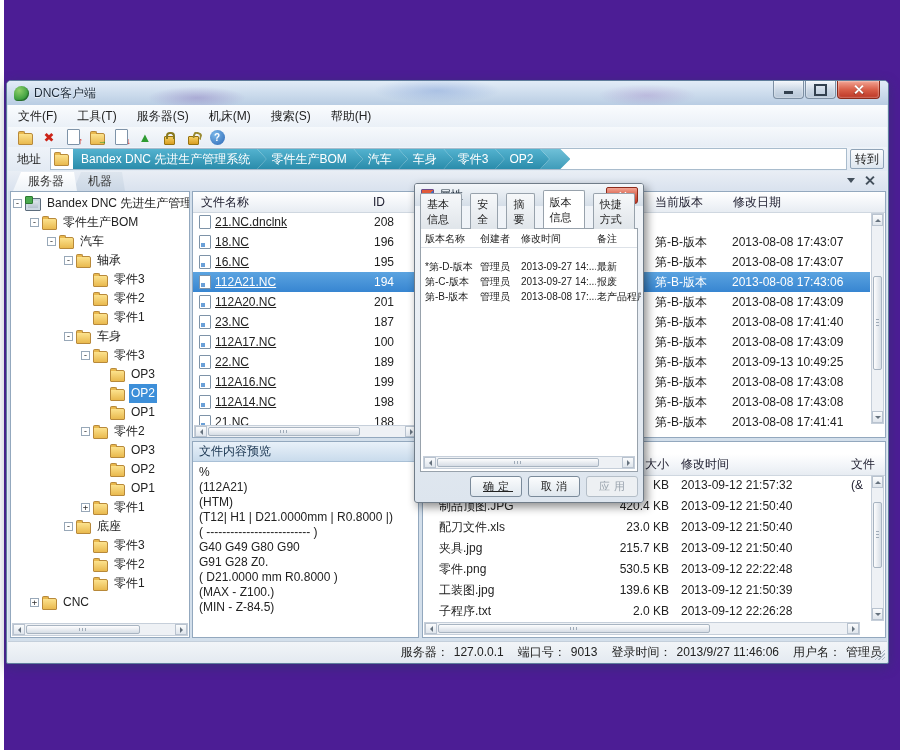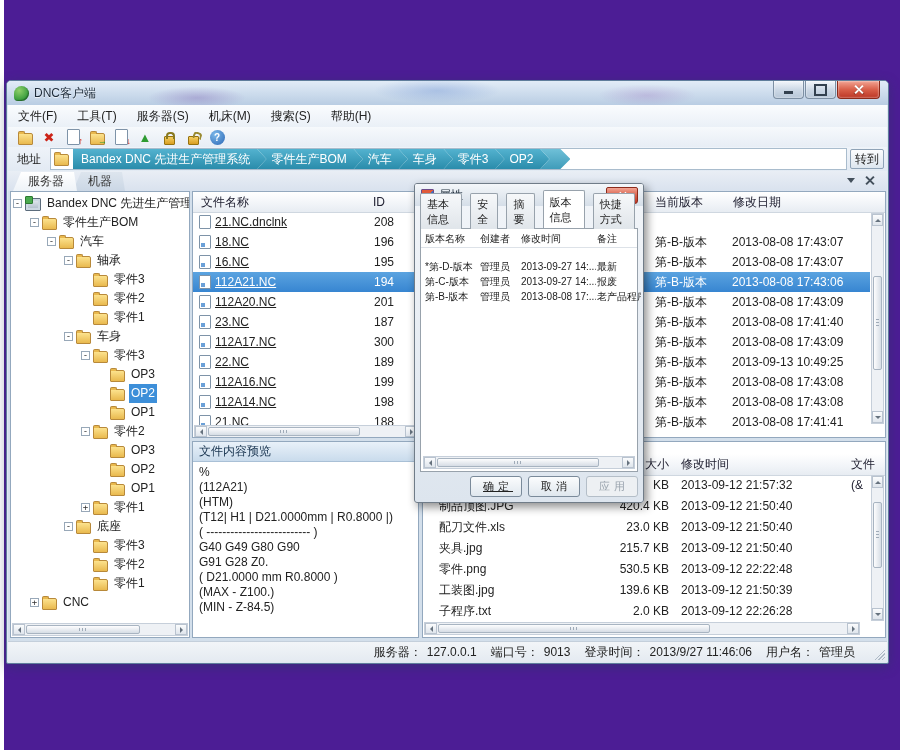--- a/index.html
+++ b/index.html
@@ -150,21 +150,21 @@
   .dl-header{position:absolute;left:0;top:2px;right:0;height:16px;border-bottom:1px solid #dde2e8;}
   .dl-header span,.drow span{position:absolute;top:0;line-height:15px;white-space:nowrap;overflow:hidden;}
   .d-name{left:4px;width:53px;} .d-creator{left:59px;width:40px;} .d-time{left:100px;width:75px;} .d-note{left:176px;width:44px;}
   .dl-rows{position:absolute;left:0;top:19px;right:0;margin-top:11px;}
   .drow{position:relative;height:15px;line-height:15px;}
   .dlg-btns{position:absolute;left:0;right:0;top:292px;height:22px;}
   .dbtn{position:absolute;width:52px;height:21px;border:1px solid #7a8a9a;border-radius:3px;background:linear-gradient(#fbfcfd,#dfe7ee);font-size:11px;font-family:inherit;color:#222;padding:0;letter-spacing:4px;text-indent:4px;}
   .dbtn.ok{left:55px;text-decoration:underline;} .dbtn.cancel{left:113px;} .dbtn.apply{left:171px;color:#9aa4ae;border-color:#b4bec8;background:#edf0f3;}
 
   
-  .statusbar{position:absolute;left:1px;right:1px;bottom:1px;height:20px;background:linear-gradient(#f2f5f8,#e4eaf1);border-top:1px solid #c4cfdb;display:flex;align-items:center;justify-content:flex-end;padding-right:32px;border-radius:0 0 2px 2px;}
+  .statusbar{position:absolute;left:1px;right:1px;bottom:1px;height:20px;background:linear-gradient(#f2f5f8,#e4eaf1);border-top:1px solid #c4cfdb;display:flex;align-items:center;justify-content:flex-end;padding-right:5px;border-radius:0 0 2px 2px;}
   .sp{margin-left:14px;color:#222;}
   .sp-label{margin-right:5px;}
   .grip{position:absolute;right:2px;bottom:2px;width:13px;height:13px;background:
     linear-gradient(135deg,transparent 0 58%,#aebaC6 58% 64%,transparent 64% 72%,#aebac6 72% 78%,transparent 78% 86%,#aebac6 86% 92%,transparent 92%);}
 </style>
 </head>
 <body>
 
 <div class="stage">
   <div class="window">
@@ -424,21 +424,21 @@
             <div class="frow">
             <i class="pg"></i>
             <span class="c-name">23.NC</span>
             <span class="c-id">187</span>
             <span class="c-ver">第-B-版本</span>
             <span class="c-date">2013-08-08 17:41:40</span>
           </div>
             <div class="frow">
             <i class="pg"></i>
             <span class="c-name">112A17.NC</span>
-            <span class="c-id">300</span>
+            <span class="c-id">100</span>
             <span class="c-ver">第-B-版本</span>
             <span class="c-date">2013-08-08 17:43:09</span>
           </div>
             <div class="frow">
             <i class="pg"></i>
             <span class="c-name">22.NC</span>
             <span class="c-id">189</span>
             <span class="c-ver">第-B-版本</span>
             <span class="c-date">2013-09-13 10:49:25</span>
           </div>

